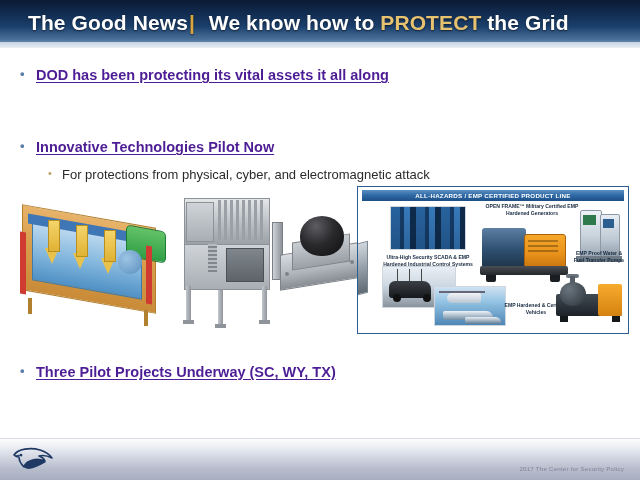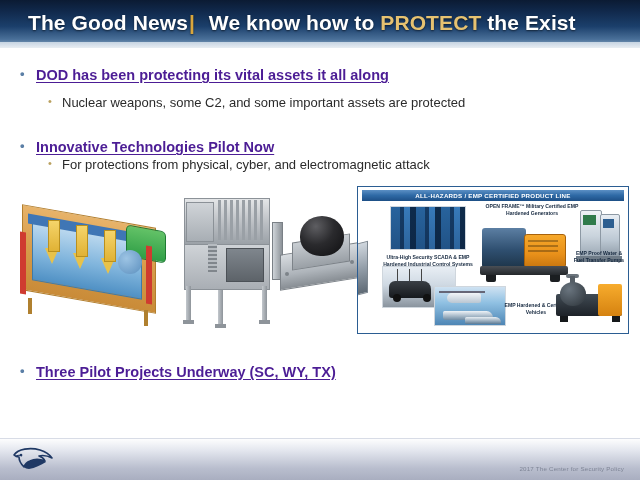--- a/index.html
+++ b/index.html
@@ -292,32 +292,31 @@
     font-size:6.2px;color:#7f8596;letter-spacing:.2px;white-space:nowrap;
   }
 </style>
 </head>
 <body>
 
 <div class="slide">
 
   <div class="titlebar">
     <div class="title-text">
-      <span class="t-light">The Good News</span><span class="t-bar">|</span>&nbsp;&nbsp;<span class="t-bold">We know how to </span><span class="t-accent">PROTECT</span><span class="t-bold"> the Exist</span>
+      <span class="t-light">The Good News</span><span class="t-bar">|</span>&nbsp;&nbsp;<span class="t-bold">We know how to </span><span class="t-accent">PROTECT</span><span class="t-bold"> the Grid</span>
     </div>
   </div>
 
   <div class="blk" style="top:66px;">
     <div class="l1"><span class="txt">DOD has been protecting its vital assets it all along</span></div>
-    <div class="l2" style="margin-top:10px;">Nuclear weapons, some C2, and some important assets are protected</div>
   </div>
 
   <div class="blk" style="top:138px;">
     <div class="l1"><span class="txt">Innovative Technologies Pilot Now</span></div>
-    <div class="l2" style="">For protections from physical, cyber, and electromagnetic attack</div>
+    <div class="l2" style="margin-top:10px;">For protections from physical, cyber, and electromagnetic attack</div>
   </div>
 
   <div class="imgrow">
 
     <div class="cad">
       <div class="body"></div>
       <div class="inner"></div>
       <div class="rail"></div>
       <div class="cone c1"></div>
       <div class="cone c2"></div>

